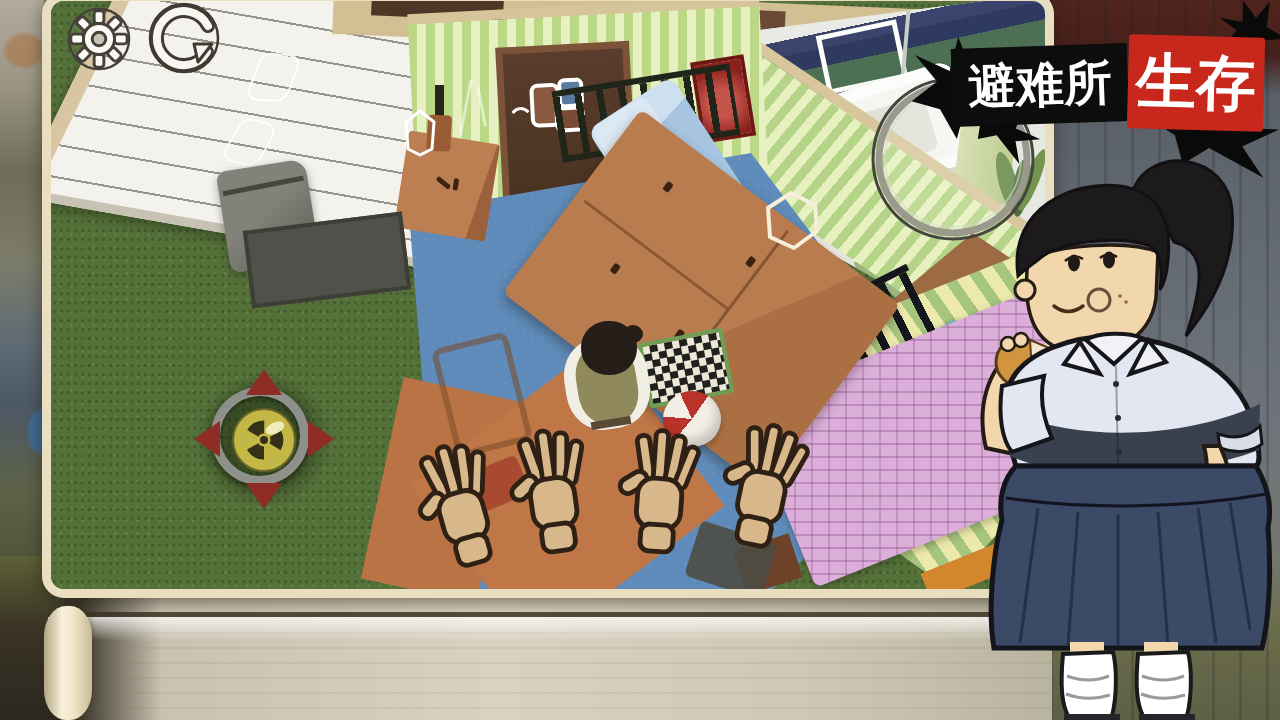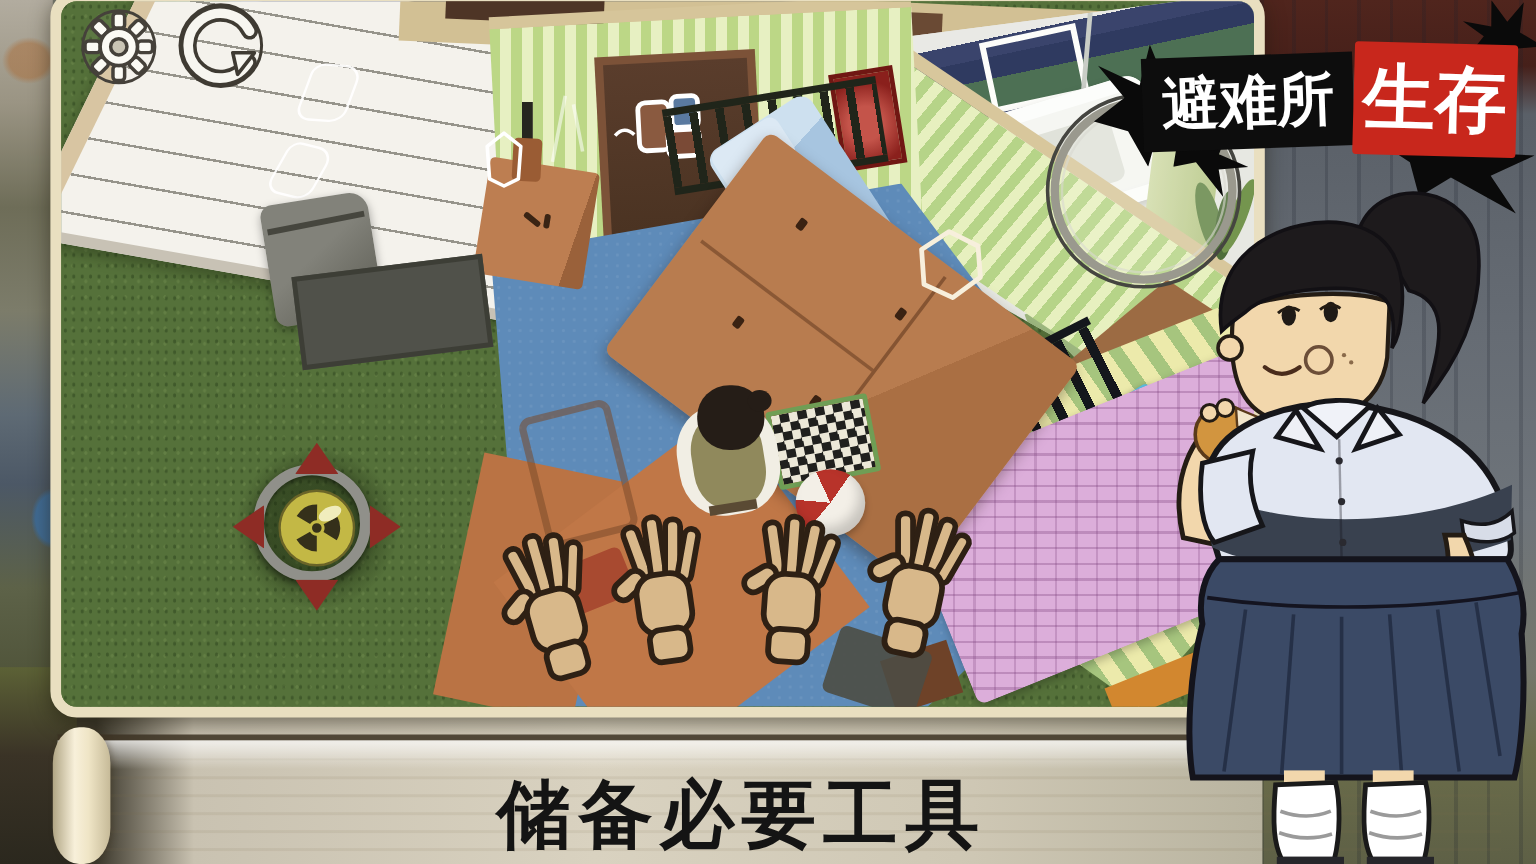--- a/index.html
+++ b/index.html
@@ -450,21 +450,20 @@
     <div class="badgebox" style="left:52px;top:46px;width:176px;height:78px;background:#0d0d0d;transform:rotate(-2deg);font-size:48px;">
       <span>避难所</span>
     </div>
     <div class="badgebox" style="left:228px;top:36px;width:136px;height:94px;background:#c8271c;transform:rotate(1.5deg);font-size:60px;border-radius:3px;">
       <span>生存</span>
     </div>
   </div>
 
   <div class="a scroll">
     <div class="a scrollshine"></div>
-    <div class="caption">储备必要工具</div>
   </div>
   <div class="a scrollroll"></div>
 
   <div class="a character">
     <svg viewBox="0 0 312 572">
 
       <path d="M165,42 C183,-4 260,6 264,62 C268,112 246,154 218,188 C238,128 236,102 206,94 C194,70 177,58 165,42 Z" fill="#1d1a1c" stroke="#121014" stroke-width="3"></path>
 
       <path d="M60,112 C54,164 66,196 100,203 C140,210 182,194 188,150 L190,104 C160,92 90,96 60,112 Z" fill="#f2d7ac" stroke="#241c14" stroke-width="3.5"></path>
       <circle cx="57" cy="142" r="10" fill="#f2d7ac" stroke="#241c14" stroke-width="3"></circle>

